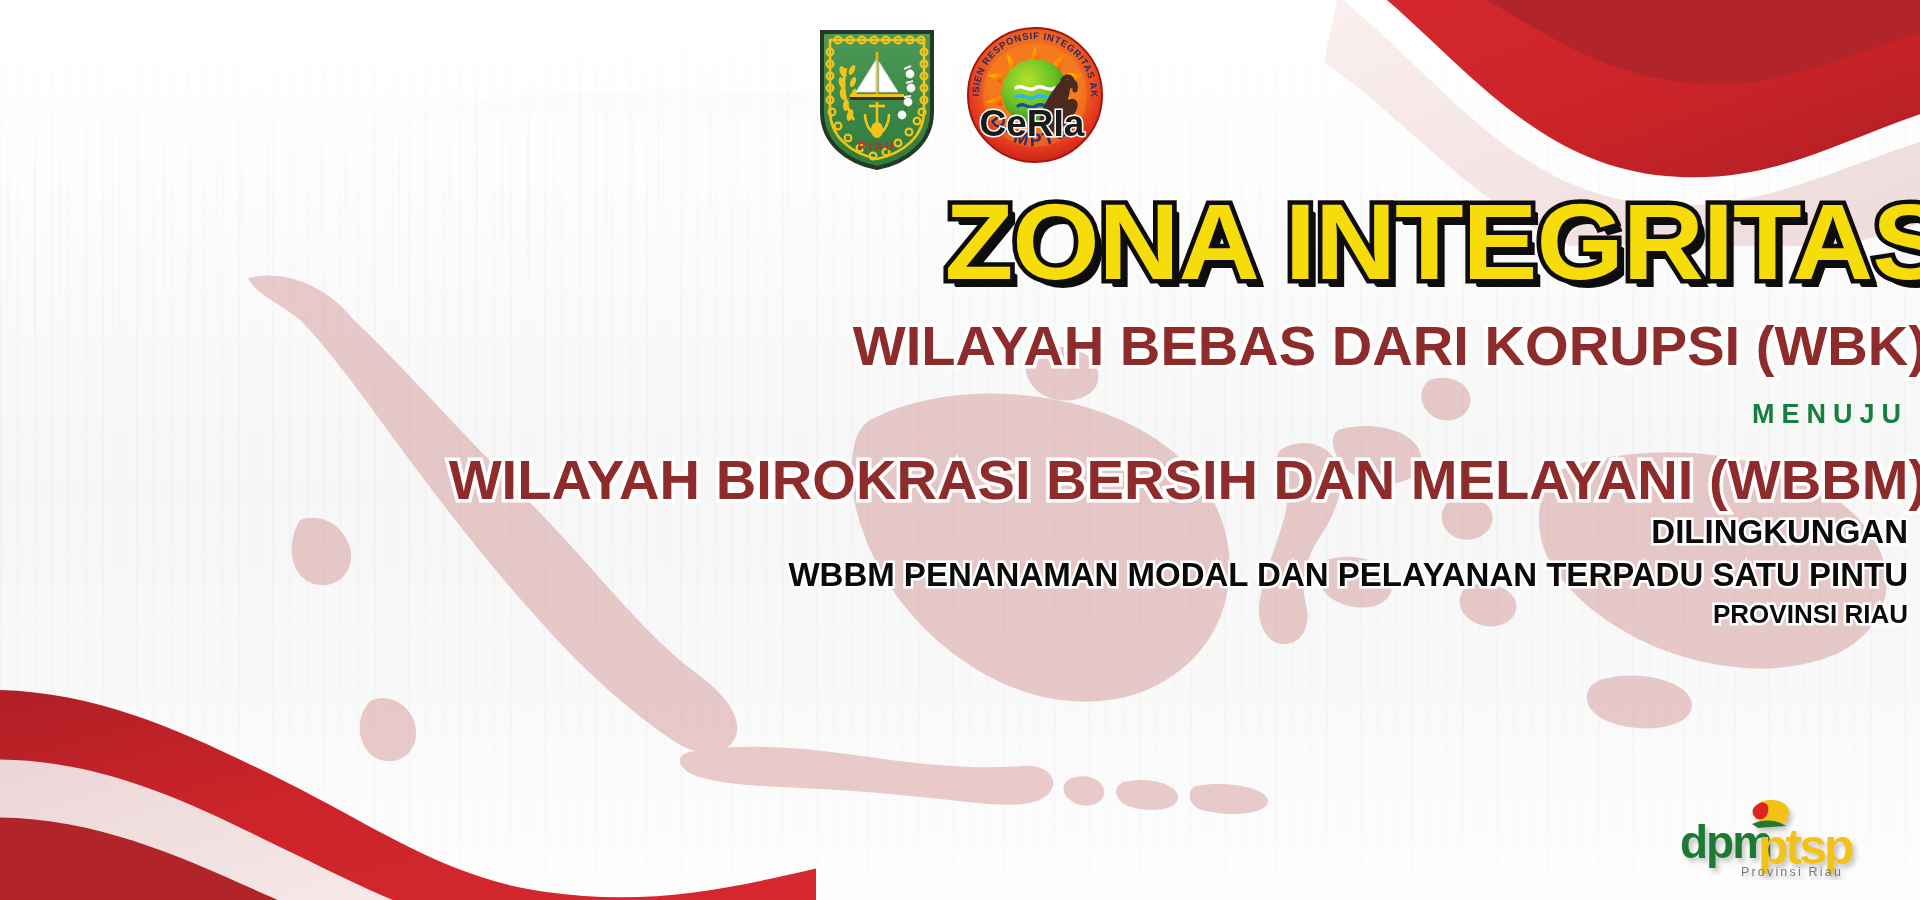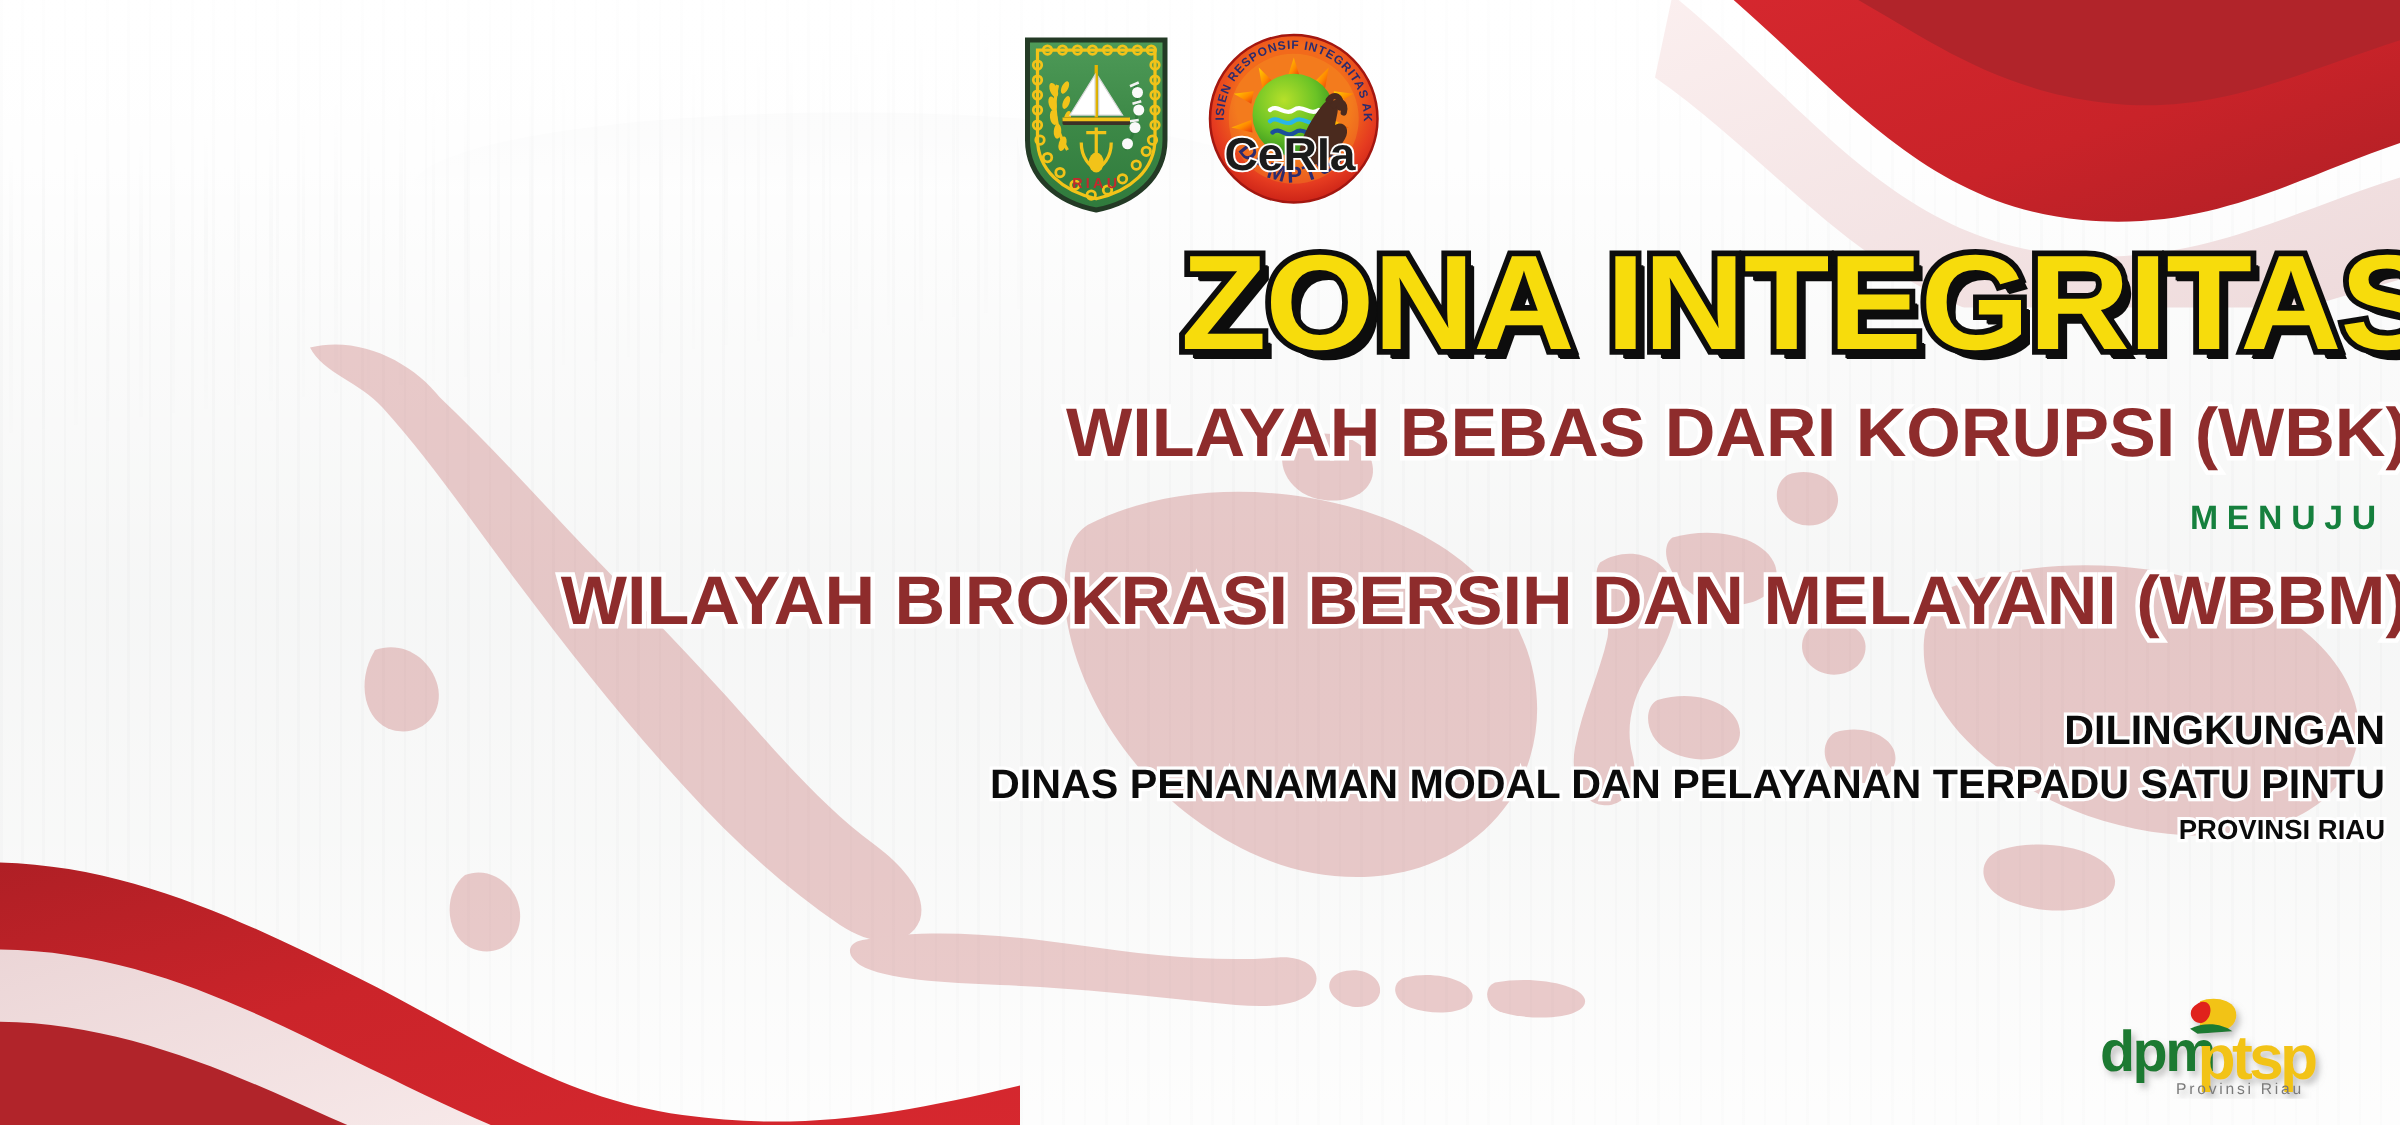--- a/index.html
+++ b/index.html
@@ -131,29 +131,28 @@
     font-size:55px;
     font-weight:bold;
     line-height:1.05;
     color:#8E2C2C;
     -webkit-text-stroke:7px #ffffff;
     paint-order:stroke fill;
     transform:scaleX(1.02);
   }
 
   .t-foot {
-    margin-top:52px;
     color:#0b0b0b;
     font-weight:bold;
     -webkit-text-stroke:5px #ffffff;
     paint-order:stroke fill;
   }
   .t-foot .l1 { font-size:33px; line-height:1.32; letter-spacing:0px; }
   .t-foot .l2 { font-size:33px; line-height:1.32; letter-spacing:0px; }
-  .t-foot .l3 { font-size:22px; line-height:1.32; letter-spacing:0px;padding-left:36px; }
+  .t-foot .l3 { font-size:26px; line-height:1.32; letter-spacing:0px;padding-left:36px; }
 
   
   .corner-logo {
     position:absolute; right:36px; bottom:16px;
     z-index:8;
   }
 </style>
 </head>
 <body>
 
@@ -414,21 +413,21 @@
     <div class="t-zona">ZONA INTEGRITAS</div>
 
     <div class="t-wbk">WILAYAH BEBAS DARI KORUPSI (WBK)</div>
 
     <div class="t-menuju">MENUJU</div>
 
     <div class="t-wbbm">WILAYAH BIROKRASI BERSIH DAN MELAYANI (WBBM)</div>
 
     <div class="t-foot">
       <div class="l1">DILINGKUNGAN</div>
-      <div class="l2">DINAS PENANAMAN MODAL DAN PELAYANAN TERPADU SATU PINTU</div>
+      <div class="l2">WBBM PENANAMAN MODAL DAN PELAYANAN TERPADU SATU PINTU</div>
       <div class="l3">PROVINSI RIAU</div>
     </div>
   </div>
 
   <div class="corner-logo">
     <svg width="210" height="86" viewBox="0 0 210 86" aria-hidden="true">
       <defs>
         <filter id="softShadow" x="-20%" y="-20%" width="150%" height="160%">
           <feDropShadow dx="3" dy="4" stdDeviation="2.4" flood-color="#8d8d8d" flood-opacity="0.5"></feDropShadow>
         </filter>

